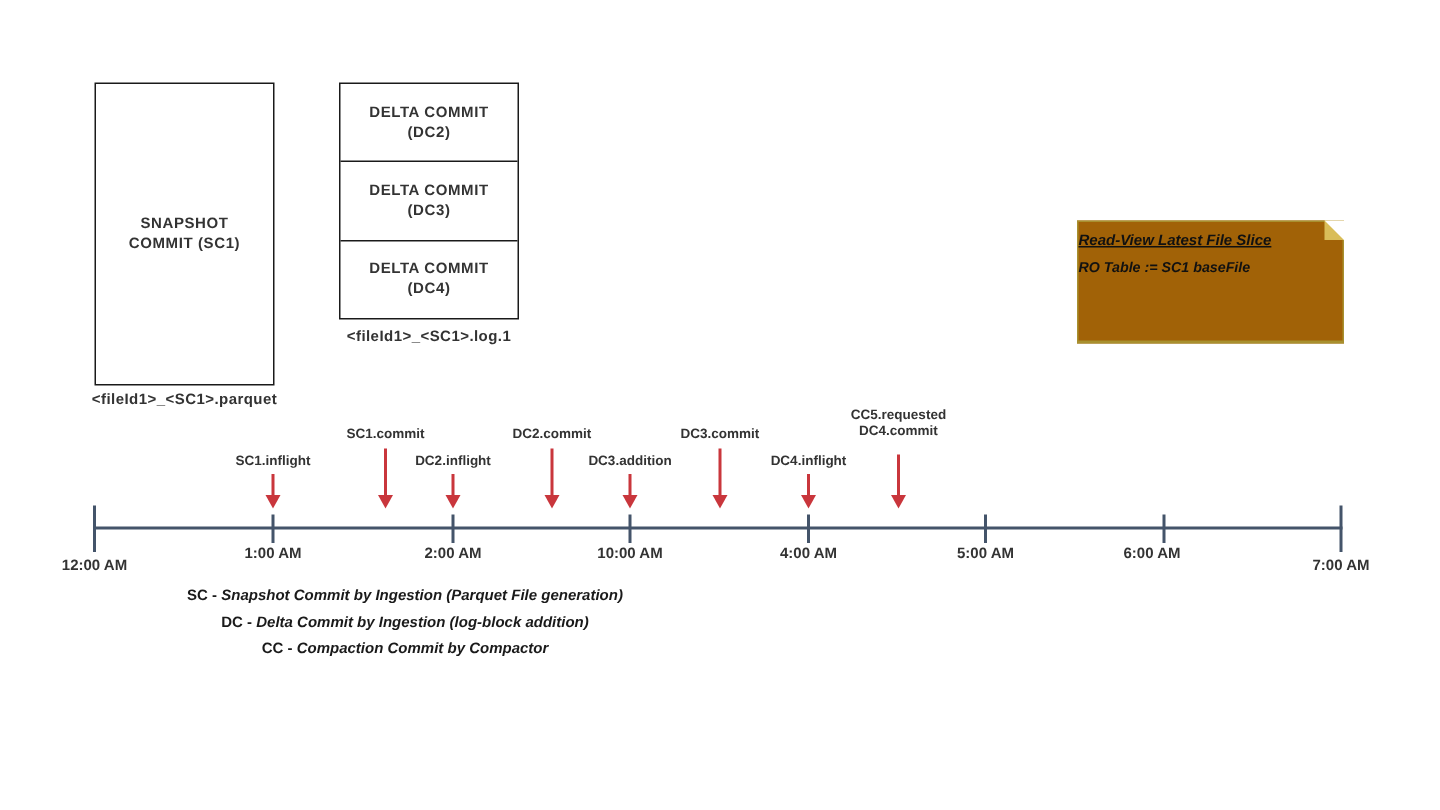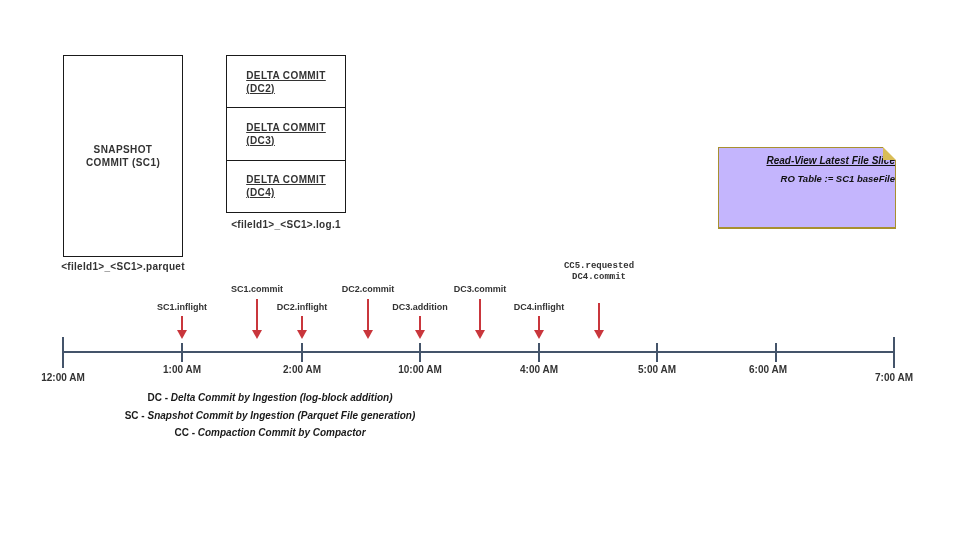--- a/index.html
+++ b/index.html
@@ -12,33 +12,33 @@
   
   .box { position:absolute; background:#ffffff; border:1.5px solid #1a1a1a; box-sizing:border-box; }
   .box.snapshot { left:63px; top:55px; width:120px; height:202px; display:flex; align-items:center; justify-content:center; }
   .box.delta { left:226px; top:55px; width:120px; height:158px; display:flex; flex-direction:column; }
   .box-label {
     font-size:10px; font-weight:bold; letter-spacing:0.4px; text-align:center;
     white-space:pre-line; line-height:13px; color:#333333;
   }
   .cell {
     flex:1; display:flex; align-items:center; justify-content:center;
-    font-size:10px; font-weight:bold; letter-spacing:0.4px; 
-    white-space:pre-line; line-height:13px; border-bottom:1.5px solid #1a1a1a; color:#333333;text-decoration:underline;
+    font-size:10px; font-weight:bold; letter-spacing:0.4px; text-align:center;
+    white-space:pre-line; line-height:13px; border-bottom:1.5px solid #1a1a1a; color:#333333;
   }
   .cell:last-child { border-bottom:none; }
   .caption {
     position:absolute; text-align:center; font-size:10px; font-weight:bold;
     letter-spacing:0.3px; color:#333333;
   }
   
   .note {
     position:absolute; left:718px; top:147px; width:178px; height:82px;
-    background:#c4b5fd; border:1px solid #a8902f; border-bottom-width:2px;
-    box-sizing:border-box; text-align:right; padding-top:7px;
+    background:#a16207; border:1px solid #a8902f; border-bottom-width:2px;
+    box-sizing:border-box; text-align:left; padding-top:7px;
   }
   .note-fold {
     position:absolute; top:-1px; right:-1px; width:0; height:0;
     border-bottom:13px solid #d9bd58; border-right:13px solid #ffffff;
   }
   .note-title {
     font-size:10px; font-weight:bold; font-style:italic; text-decoration:underline;
     color:#111111; margin-bottom:5px;
   }
   .note-body {
@@ -140,24 +140,24 @@
   <div class="head" style="left:415px;"></div>
 
   <div class="evt-label" style="left:480px; top:284px;">DC3.commit</div>
   <div class="stem" style="left:479px; top:299px; height:32px;"></div>
   <div class="head" style="left:475px;"></div>
 
   <div class="evt-label" style="left:539px; top:302px;">DC4.inflight</div>
   <div class="stem" style="left:538px; top:316px; height:15px;"></div>
   <div class="head" style="left:534px;"></div>
 
-  <div class="evt-label" style="left:599px; top:261px;font-family:Liberation Mono, monospace;">CC5.requested
+  <div class="evt-label" style="left:599px; top:271px;">CC5.requested
 DC4.commit</div>
   <div class="stem" style="left:598px; top:303px; height:28px;"></div>
   <div class="head" style="left:594px;"></div>
 
   <div class="legend">
+    <div class="lg-line"><span class="lg-code">SC -</span> <span class="lg-desc">Snapshot Commit by Ingestion (Parquet File generation)</span></div>
     <div class="lg-line"><span class="lg-code">DC -</span> <span class="lg-desc">Delta Commit by Ingestion (log-block addition)</span></div>
-    <div class="lg-line"><span class="lg-code">SC -</span> <span class="lg-desc">Snapshot Commit by Ingestion (Parquet File generation)</span></div>
     <div class="lg-line"><span class="lg-code">CC -</span> <span class="lg-desc">Compaction Commit by Compactor</span></div>
   </div>
 
 </div>
 
 </body></html>

